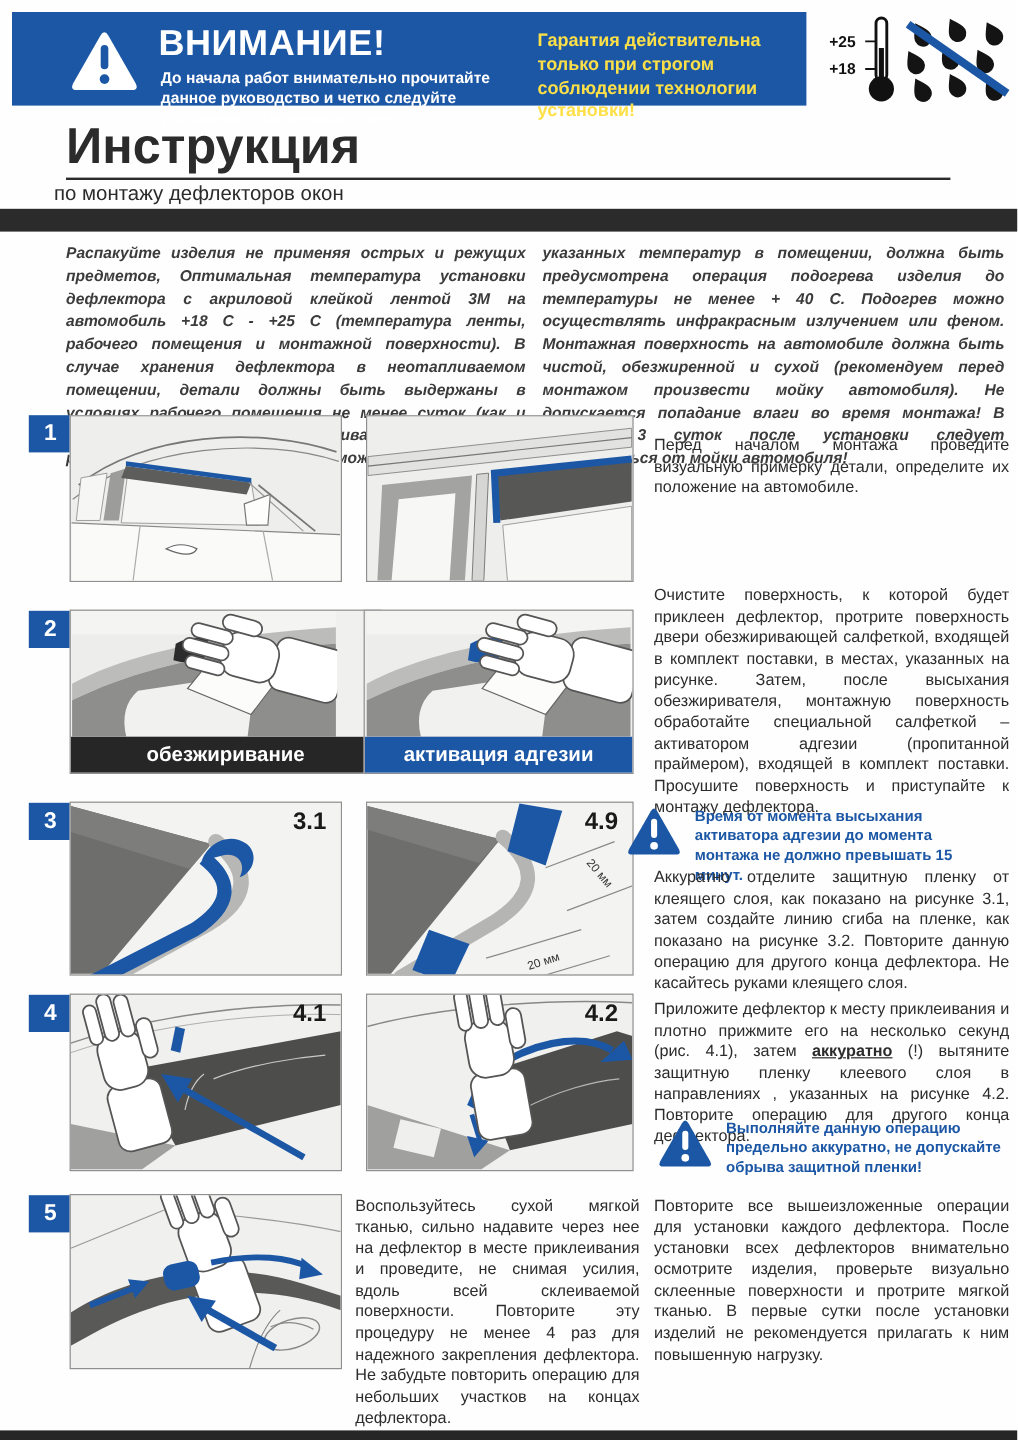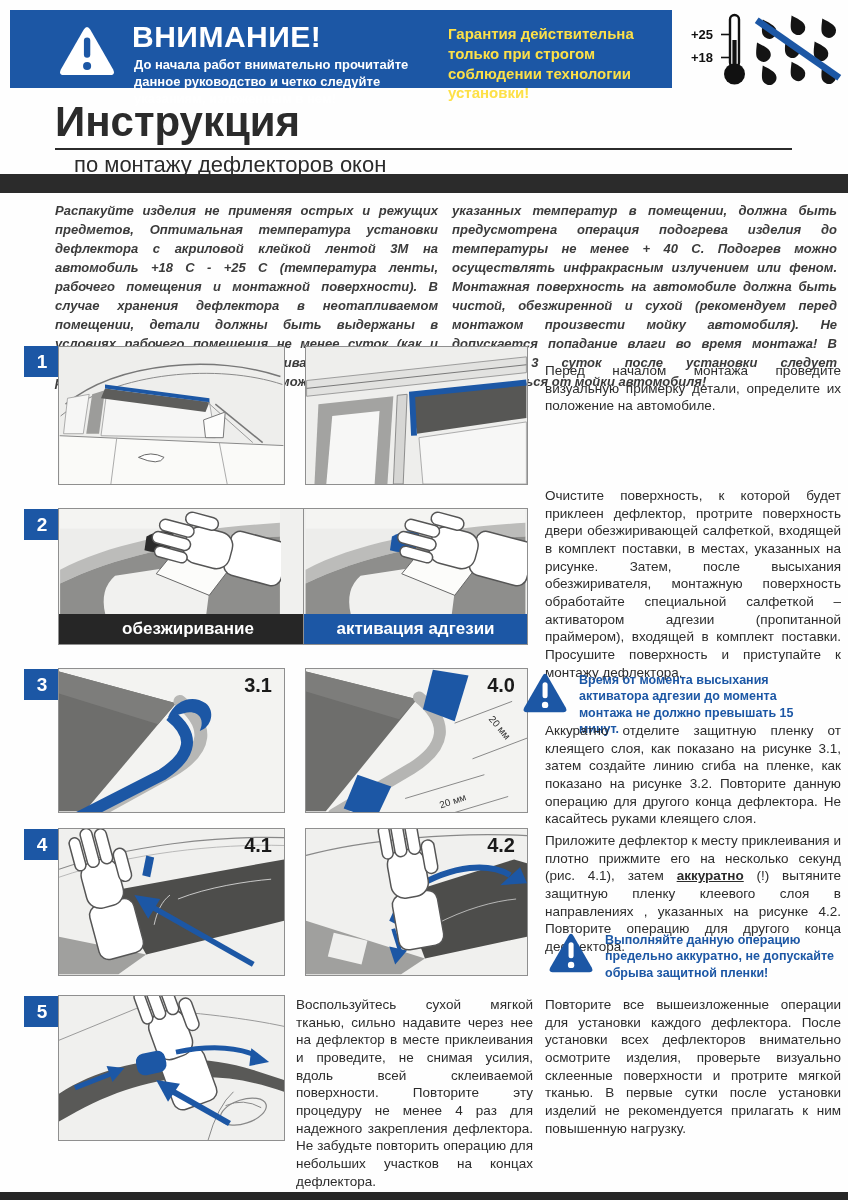--- a/index.html
+++ b/index.html
@@ -11,21 +11,21 @@
   .banner-tri{position:absolute;left:48px;top:15px;width:58px;height:52px;}
   .attn-title{position:absolute;left:122px;top:10px;font-size:30px;font-weight:700;color:#fff;letter-spacing:.5px;}
   .attn-text{position:absolute;left:124px;top:47px;width:305px;font-size:13px;line-height:1.3;color:#fff;font-weight:600;}
   .guarantee{position:absolute;left:438px;top:14px;width:222px;font-size:15px;font-weight:700;line-height:1.32;color:#fde047;}
   .thermo{position:absolute;left:690px;top:12px;width:58px;height:74px;}
   .norain{position:absolute;left:750px;top:12px;width:96px;height:74px;}
 
   
   .doc-title{position:absolute;left:55px;top:98px;font-size:42px;font-weight:700;color:#2b2b2b;}
   .title-rule{position:absolute;left:55px;top:148px;width:737px;border-top:2px solid #2b2b2b;}
-  .doc-subtitle{position:absolute;left:74px;top:152px;font-size:22px;color:#2b2b2b;}
+  .doc-subtitle{position:absolute;left:45px;top:152px;font-size:17px;color:#2b2b2b;}
   .topbar{position:absolute;left:0;top:174px;width:848px;height:19px;background:#2b2b2b;}
   .bottombar{position:absolute;left:0;top:1192px;width:848px;height:8px;background:#262626;}
 
   
   .intro{position:absolute;top:202px;font-size:13px;font-style:italic;font-weight:700;
          color:#3b3b3b;text-align:justify;line-height:1.46;}
   .intro.l{left:55px;width:383px;}
   .intro.r{left:452px;width:385px;}
 
   
@@ -205,21 +205,21 @@
       <path d="M114,28 Q160,66 106,100 L28,146" fill="none" stroke="#b5b5b3" stroke-width="12" stroke-linecap="round"></path>
       <polygon points="128,0 164,6 150,52 118,40" fill="#1c57a5"></polygon>
       <polygon points="52,106 86,118 70,152 38,140" fill="#1c57a5"></polygon>
       <line x1="150" y1="54" x2="208" y2="32" stroke="#888" stroke-width="1"></line>
       <line x1="168" y1="90" x2="226" y2="68" stroke="#888" stroke-width="1"></line>
       <text font-size="10" fill="#333" transform="translate(184,50) rotate(50)">20 мм</text>
       <line x1="100" y1="130" x2="180" y2="106" stroke="#888" stroke-width="1"></line>
       <line x1="124" y1="152" x2="204" y2="128" stroke="#888" stroke-width="1"></line>
       <text font-size="10" fill="#333" transform="translate(136,140) rotate(-18)">20 мм</text>
     </svg>
-    <div class="figlabel">4.0</div>
+    <div class="figlabel">4.9</div>
   </div>
 
   <div class="warn" style="left:522px;top:672px;width:293px;">
     <svg width="46" height="42" viewBox="0 0 60 54">
       <path d="M26.5,5 Q30,-1 33.5,5 L57,46 Q60,52 54,52 L6,52 Q0,52 3,46 Z" fill="#1c57a5"></path>
       <rect x="26.8" y="13" width="6.6" height="21" rx="3.3" fill="#fff"></rect>
       <circle cx="30.1" cy="42.5" r="4.2" fill="#fff"></circle>
     </svg>
     <div class="wtxt">Время от момента высыхания активатора адгезии до момента монтажа не должно превышать 15 минут.</div>
   </div>

